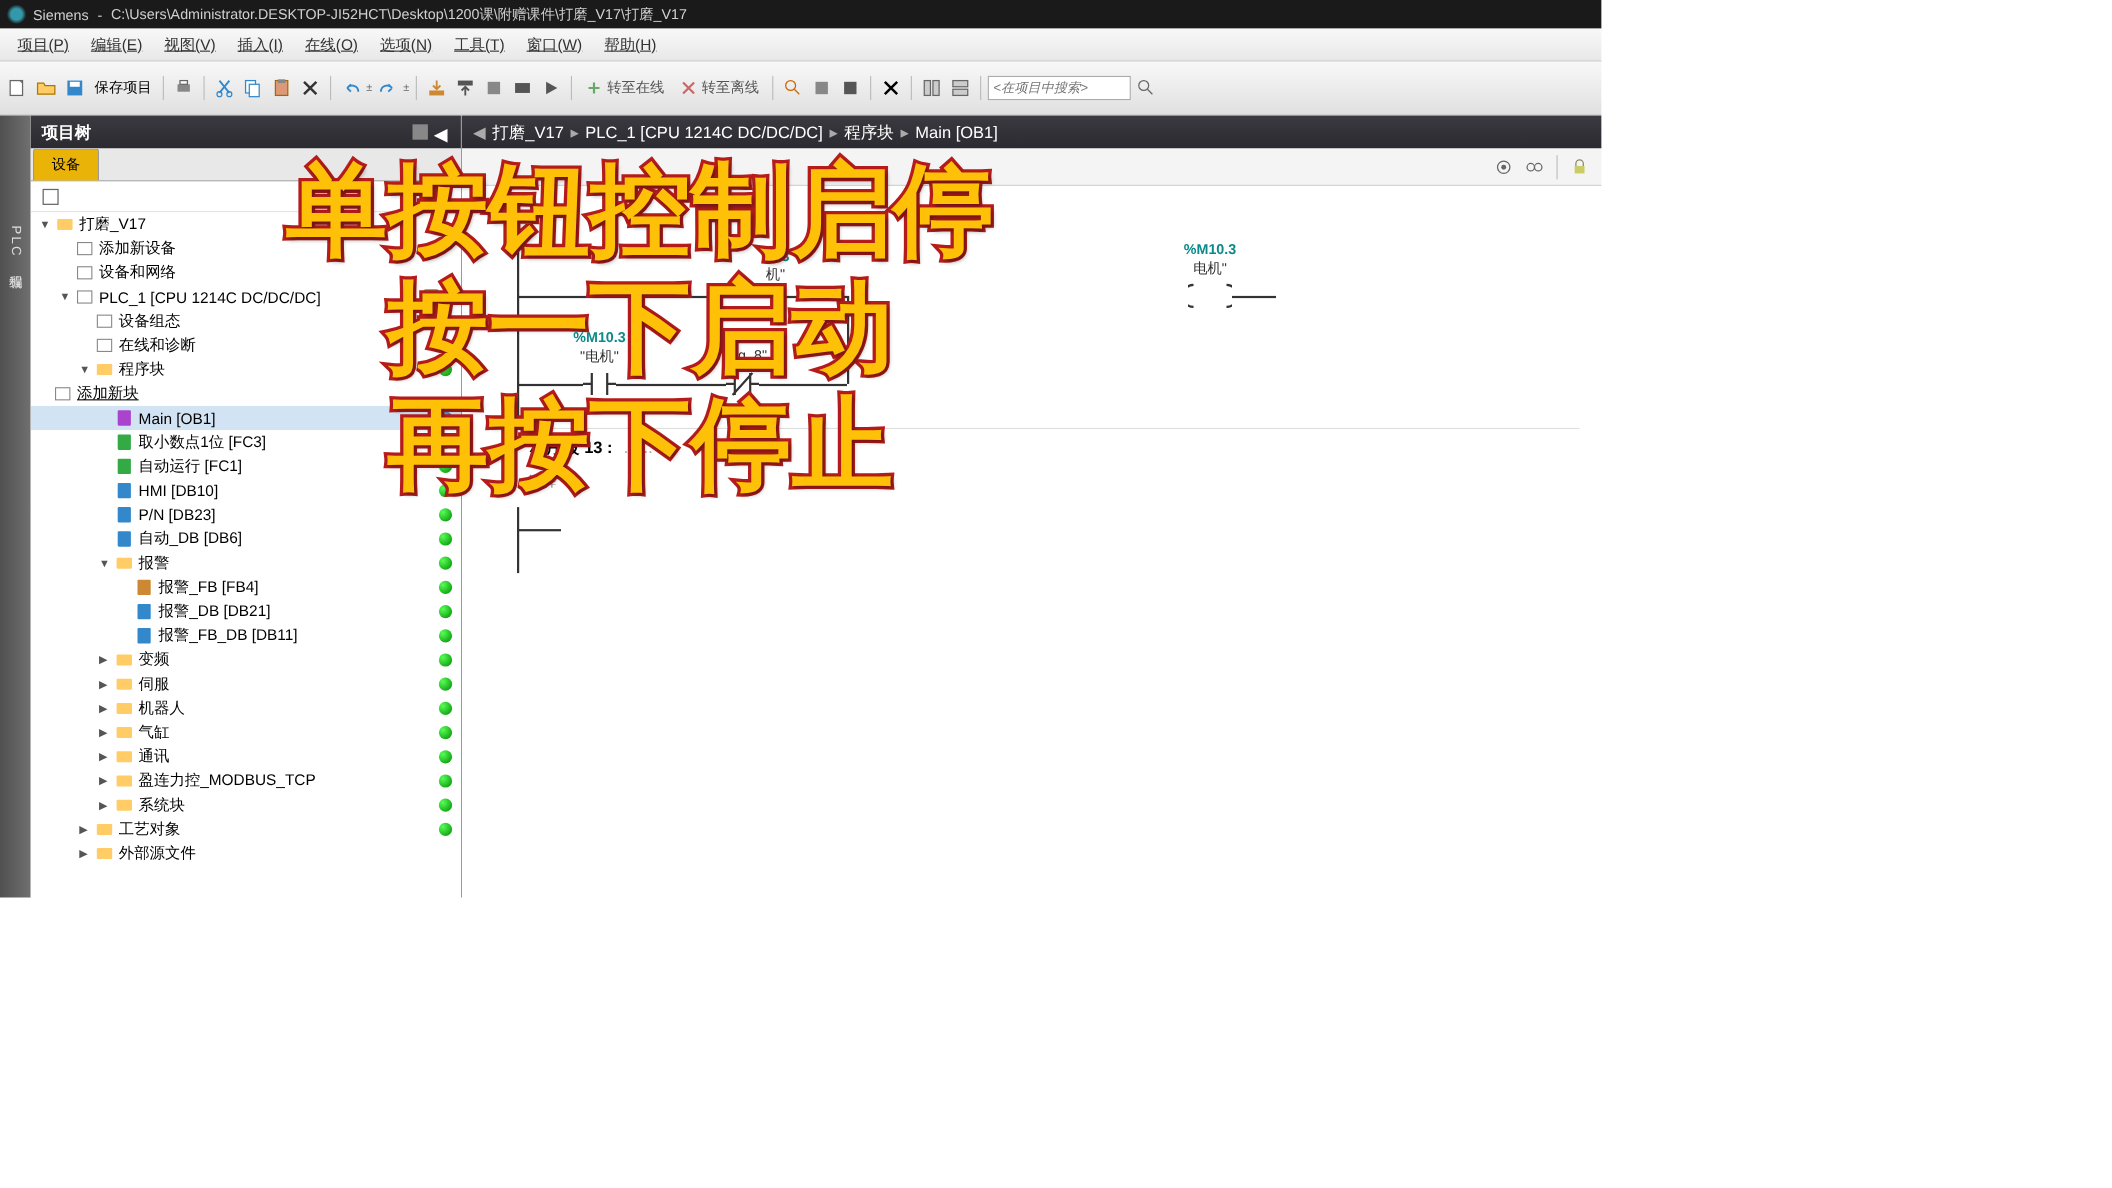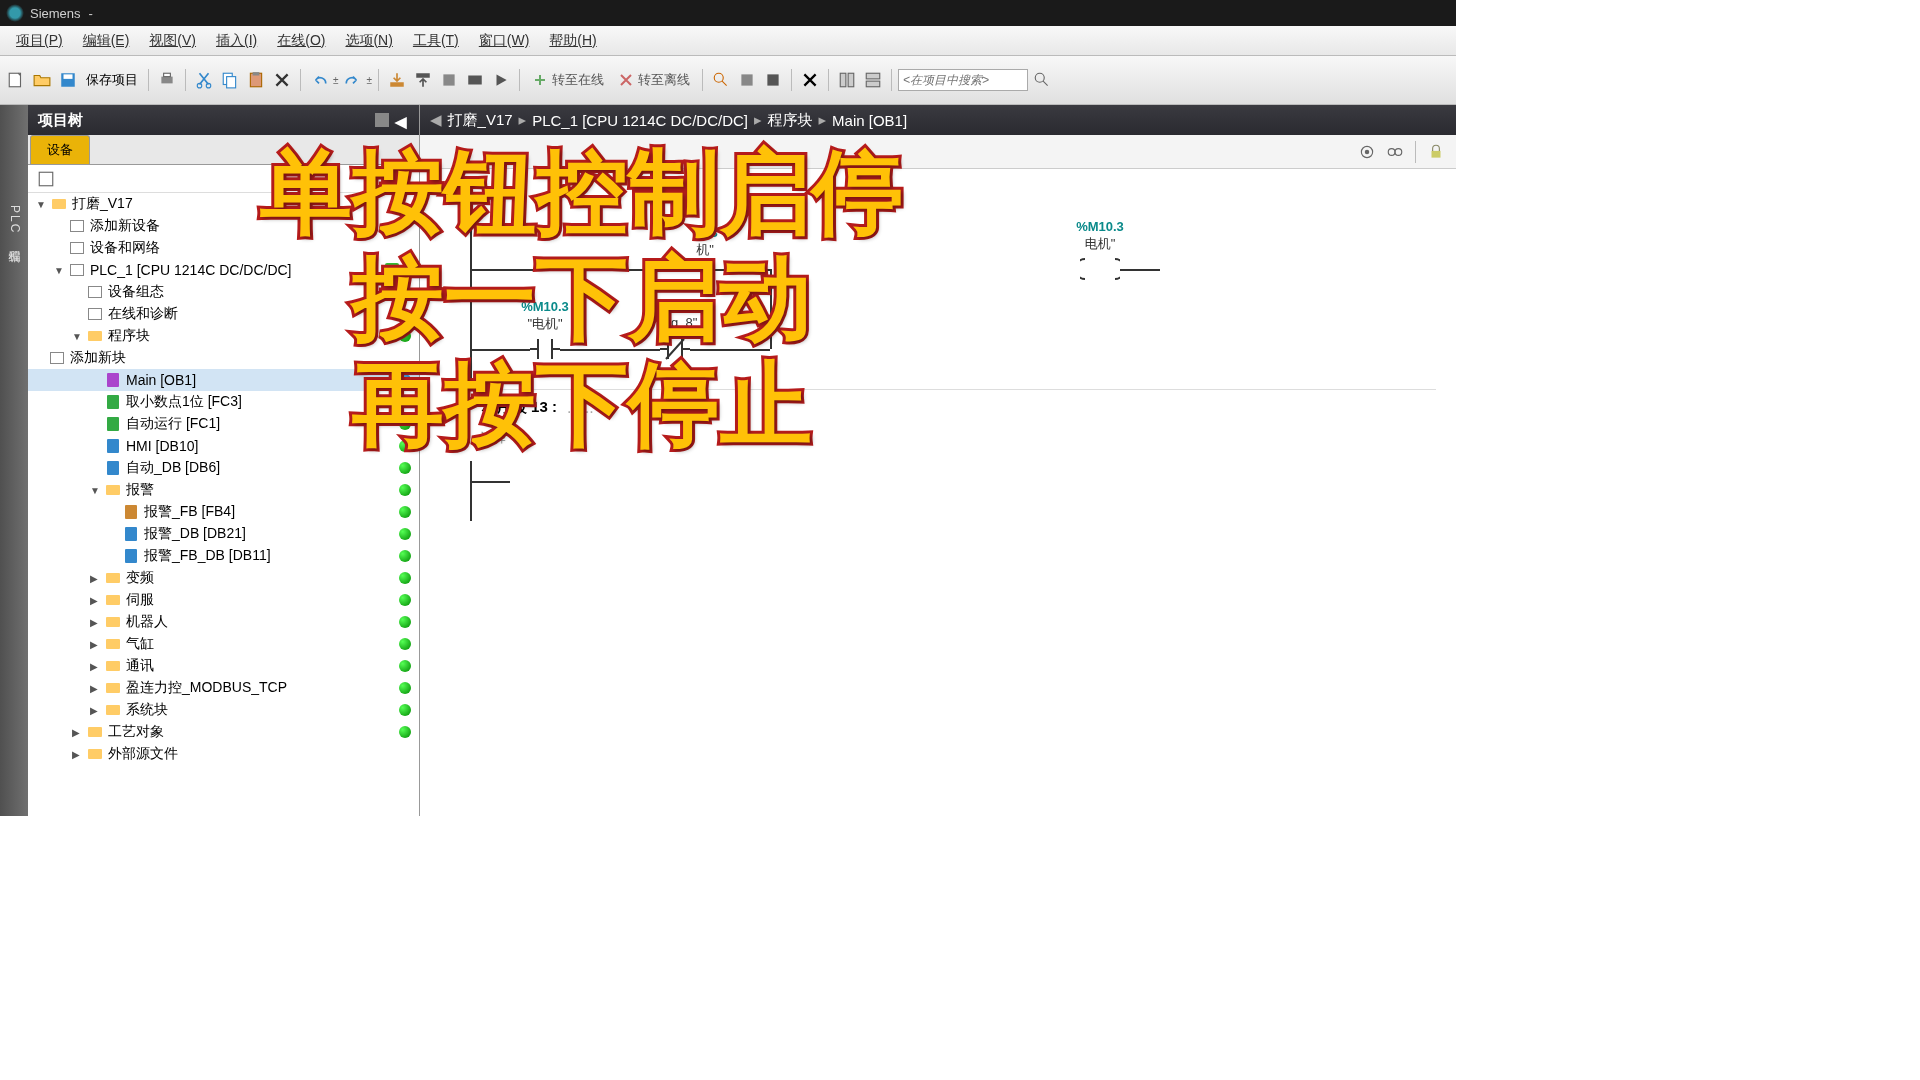--- a/index.html
+++ b/index.html
@@ -62,20 +62,21 @@
 .overlay { position: absolute; top: 140px; left: 260px; z-index: 100; pointer-events: none; }
 .overlay-text { font-size: 92px; font-weight: 900; line-height: 1.15; text-align: center; color: #ffc107; -webkit-text-stroke: 6px #b71c1c; paint-order: stroke fill; font-family: "Microsoft YaHei", sans-serif; text-shadow: 2px 2px 4px rgba(0,0,0,0.4); }
 </style>
 </head>
 <body>
 
 <div class="titlebar">
   <span class="siemens-icon"></span>
   <span>Siemens</span>
   <span style="margin:0 8px">-</span>
+  <span>C:\Users\Administrator.DESKTOP-JI52HCT\Desktop\1200课\附赠课件\打磨_V17\打磨_V17</span>
 </div>
 
 <div class="menubar">
   <span class="mitem">项目(P)</span>
   <span class="mitem">编辑(E)</span>
   <span class="mitem">视图(V)</span>
   <span class="mitem">插入(I)</span>
   <span class="mitem">在线(O)</span>
   <span class="mitem">选项(N)</span>
   <span class="mitem">工具(T)</span>
@@ -310,21 +311,21 @@
           <span class="label">在线和诊断</span>
         </div>
         <div class="tree-node" style="padding-left: 44px;">
           <span class="arrow">▼</span>
           <span class="icon">
             <span class="ic-folder"></span>
           </span>
           <span class="label">程序块</span>
           <span class="status-dot green"></span>
         </div>
-        <div class="tree-node" style="">
+        <div class="tree-node" style=" text-decoration: underline;">
           <span class="arrow"></span>
           <span class="icon">
             <span class="ic-dev"></span>
           </span>
           <span class="label">添加新块</span>
         </div>
         <div class="tree-node selected" style="padding-left: 62px;">
           <span class="arrow"></span>
           <span class="icon">
             <span class="ic-ob"></span>
@@ -347,20 +348,28 @@
           </span>
           <span class="label">自动运行 [FC1]</span>
           <span class="status-dot green"></span>
         </div>
         <div class="tree-node" style="padding-left: 62px;">
           <span class="arrow"></span>
           <span class="icon">
             <span class="ic-db"></span>
           </span>
           <span class="label">HMI [DB10]</span>
+          <span class="status-dot green"></span>
+        </div>
+        <div class="tree-node" style="padding-left: 62px;">
+          <span class="arrow"></span>
+          <span class="icon">
+            <span class="ic-db"></span>
+          </span>
+          <span class="label">P/N [DB23]</span>
           <span class="status-dot green"></span>
         </div>
         <div class="tree-node" style="padding-left: 62px;">
           <span class="arrow"></span>
           <span class="icon">
             <span class="ic-db"></span>
           </span>
           <span class="label">自动_DB [DB6]</span>
           <span class="status-dot green"></span>
         </div>

